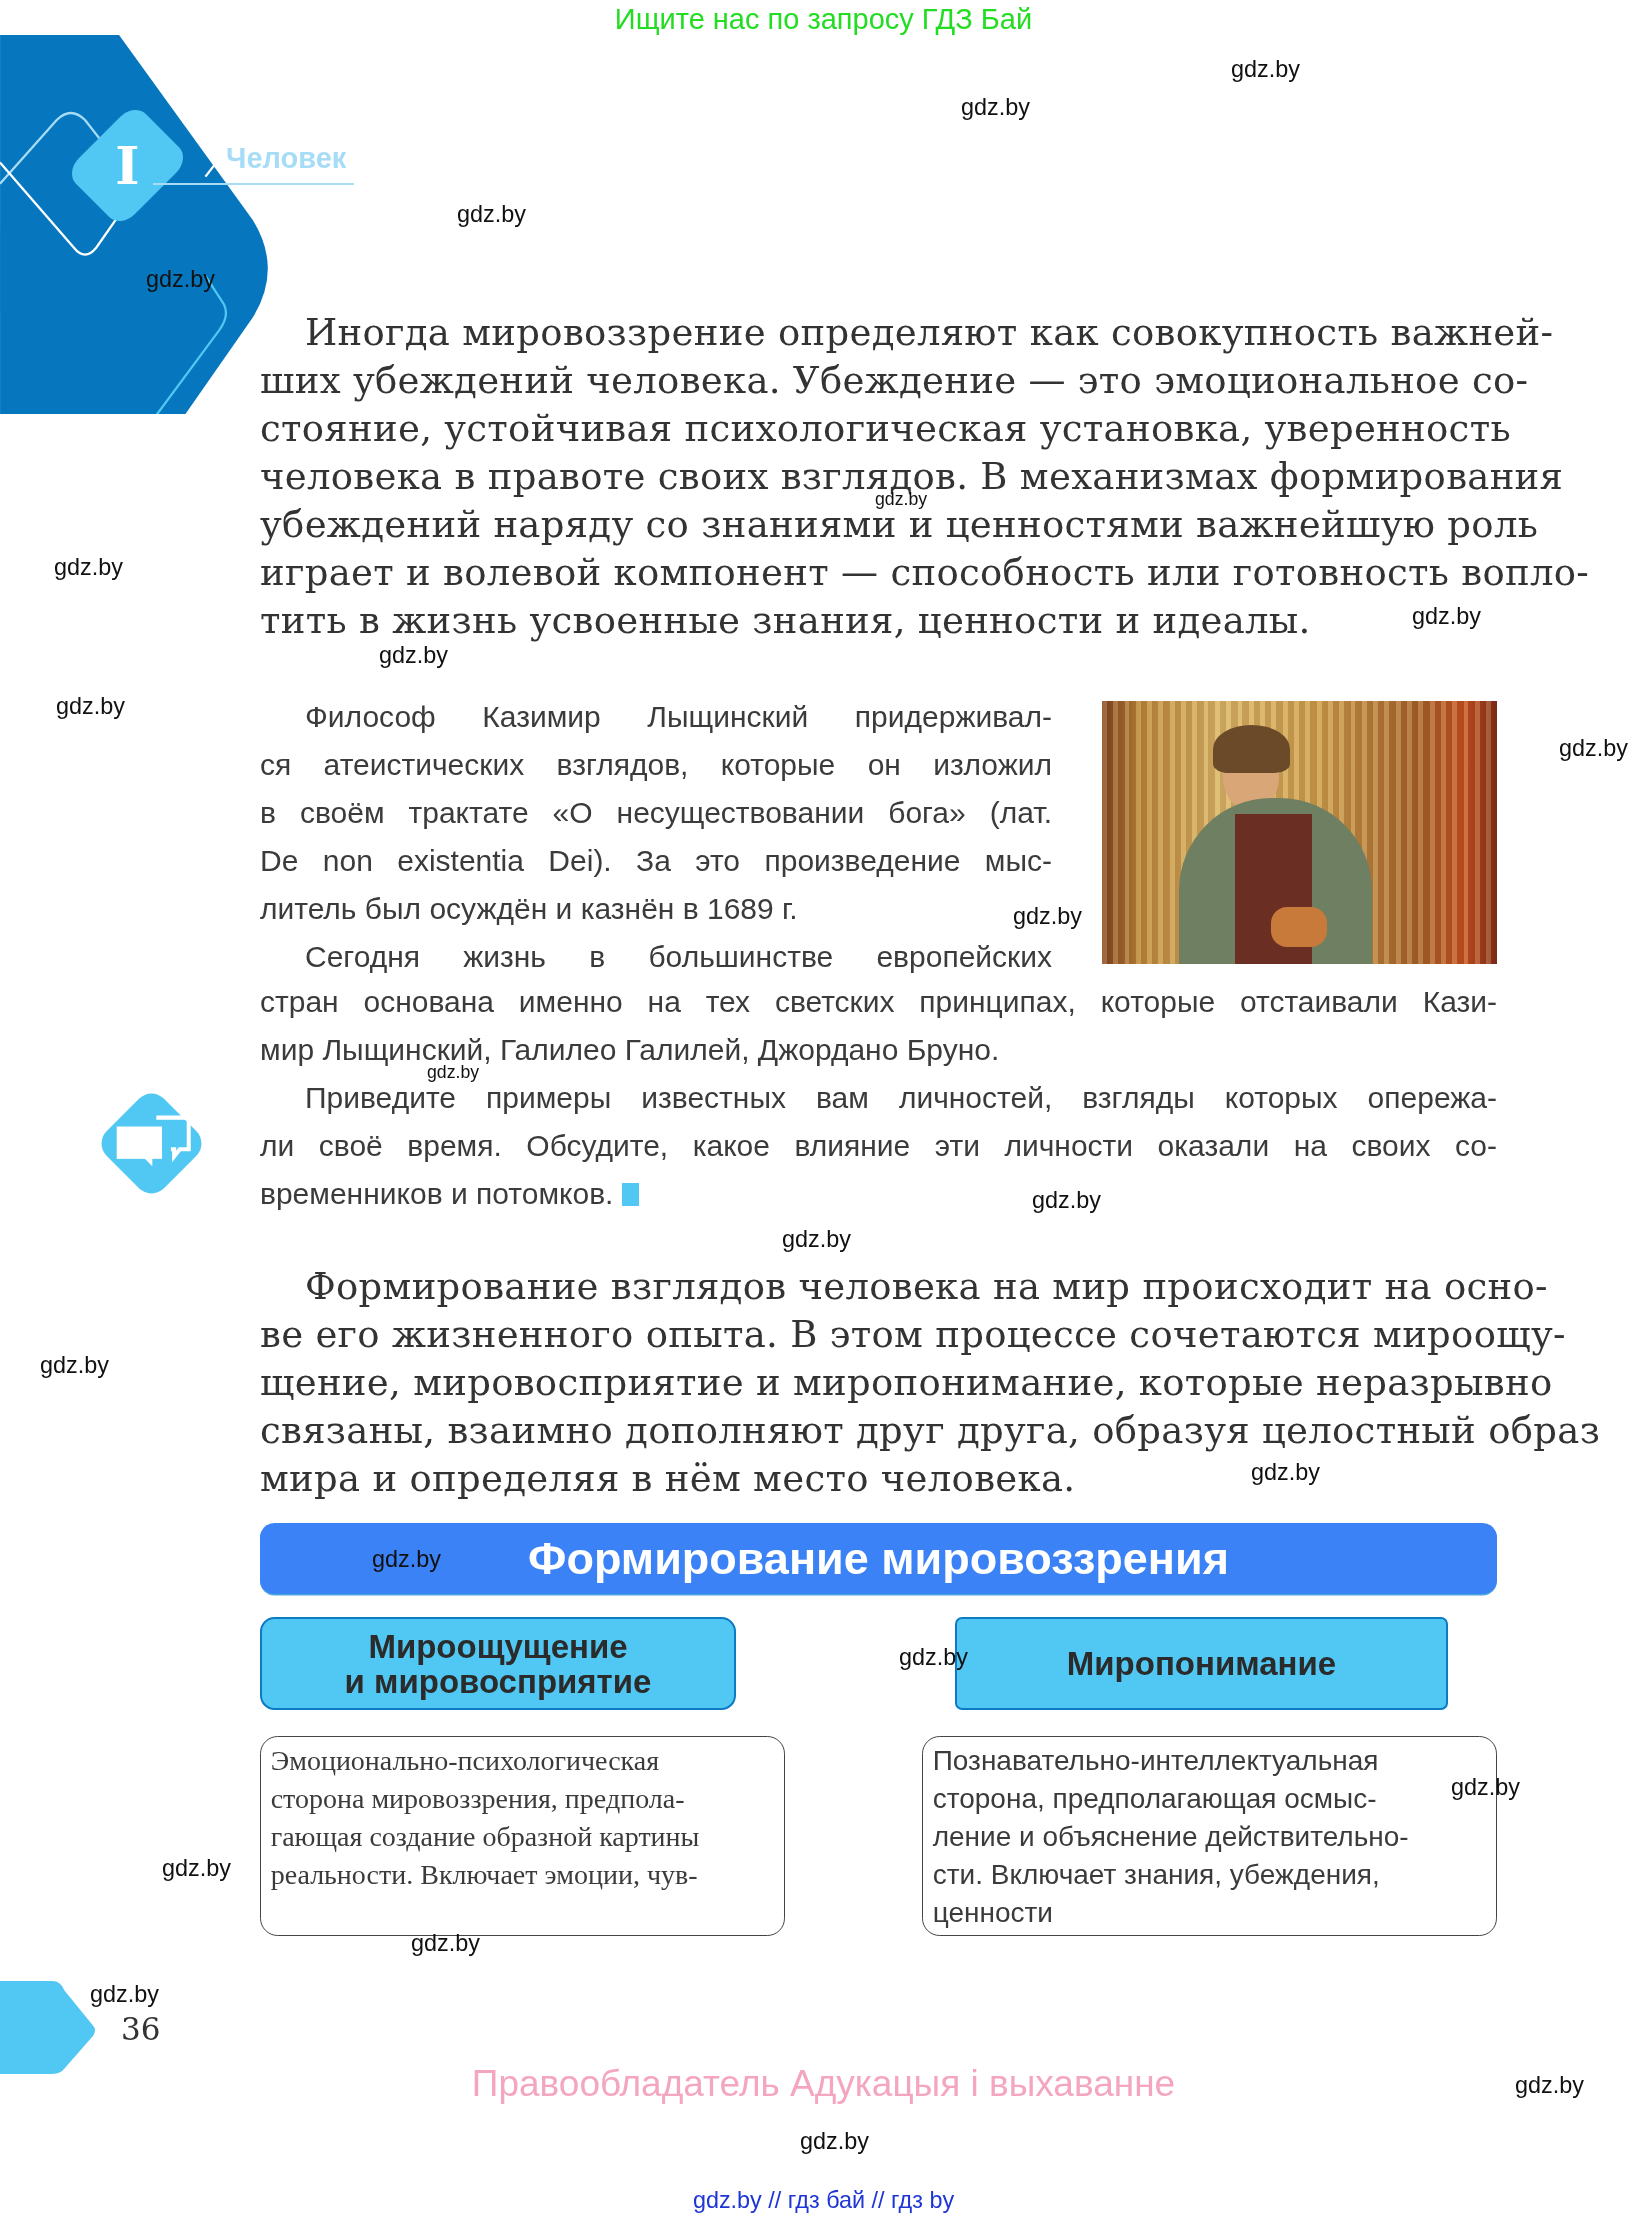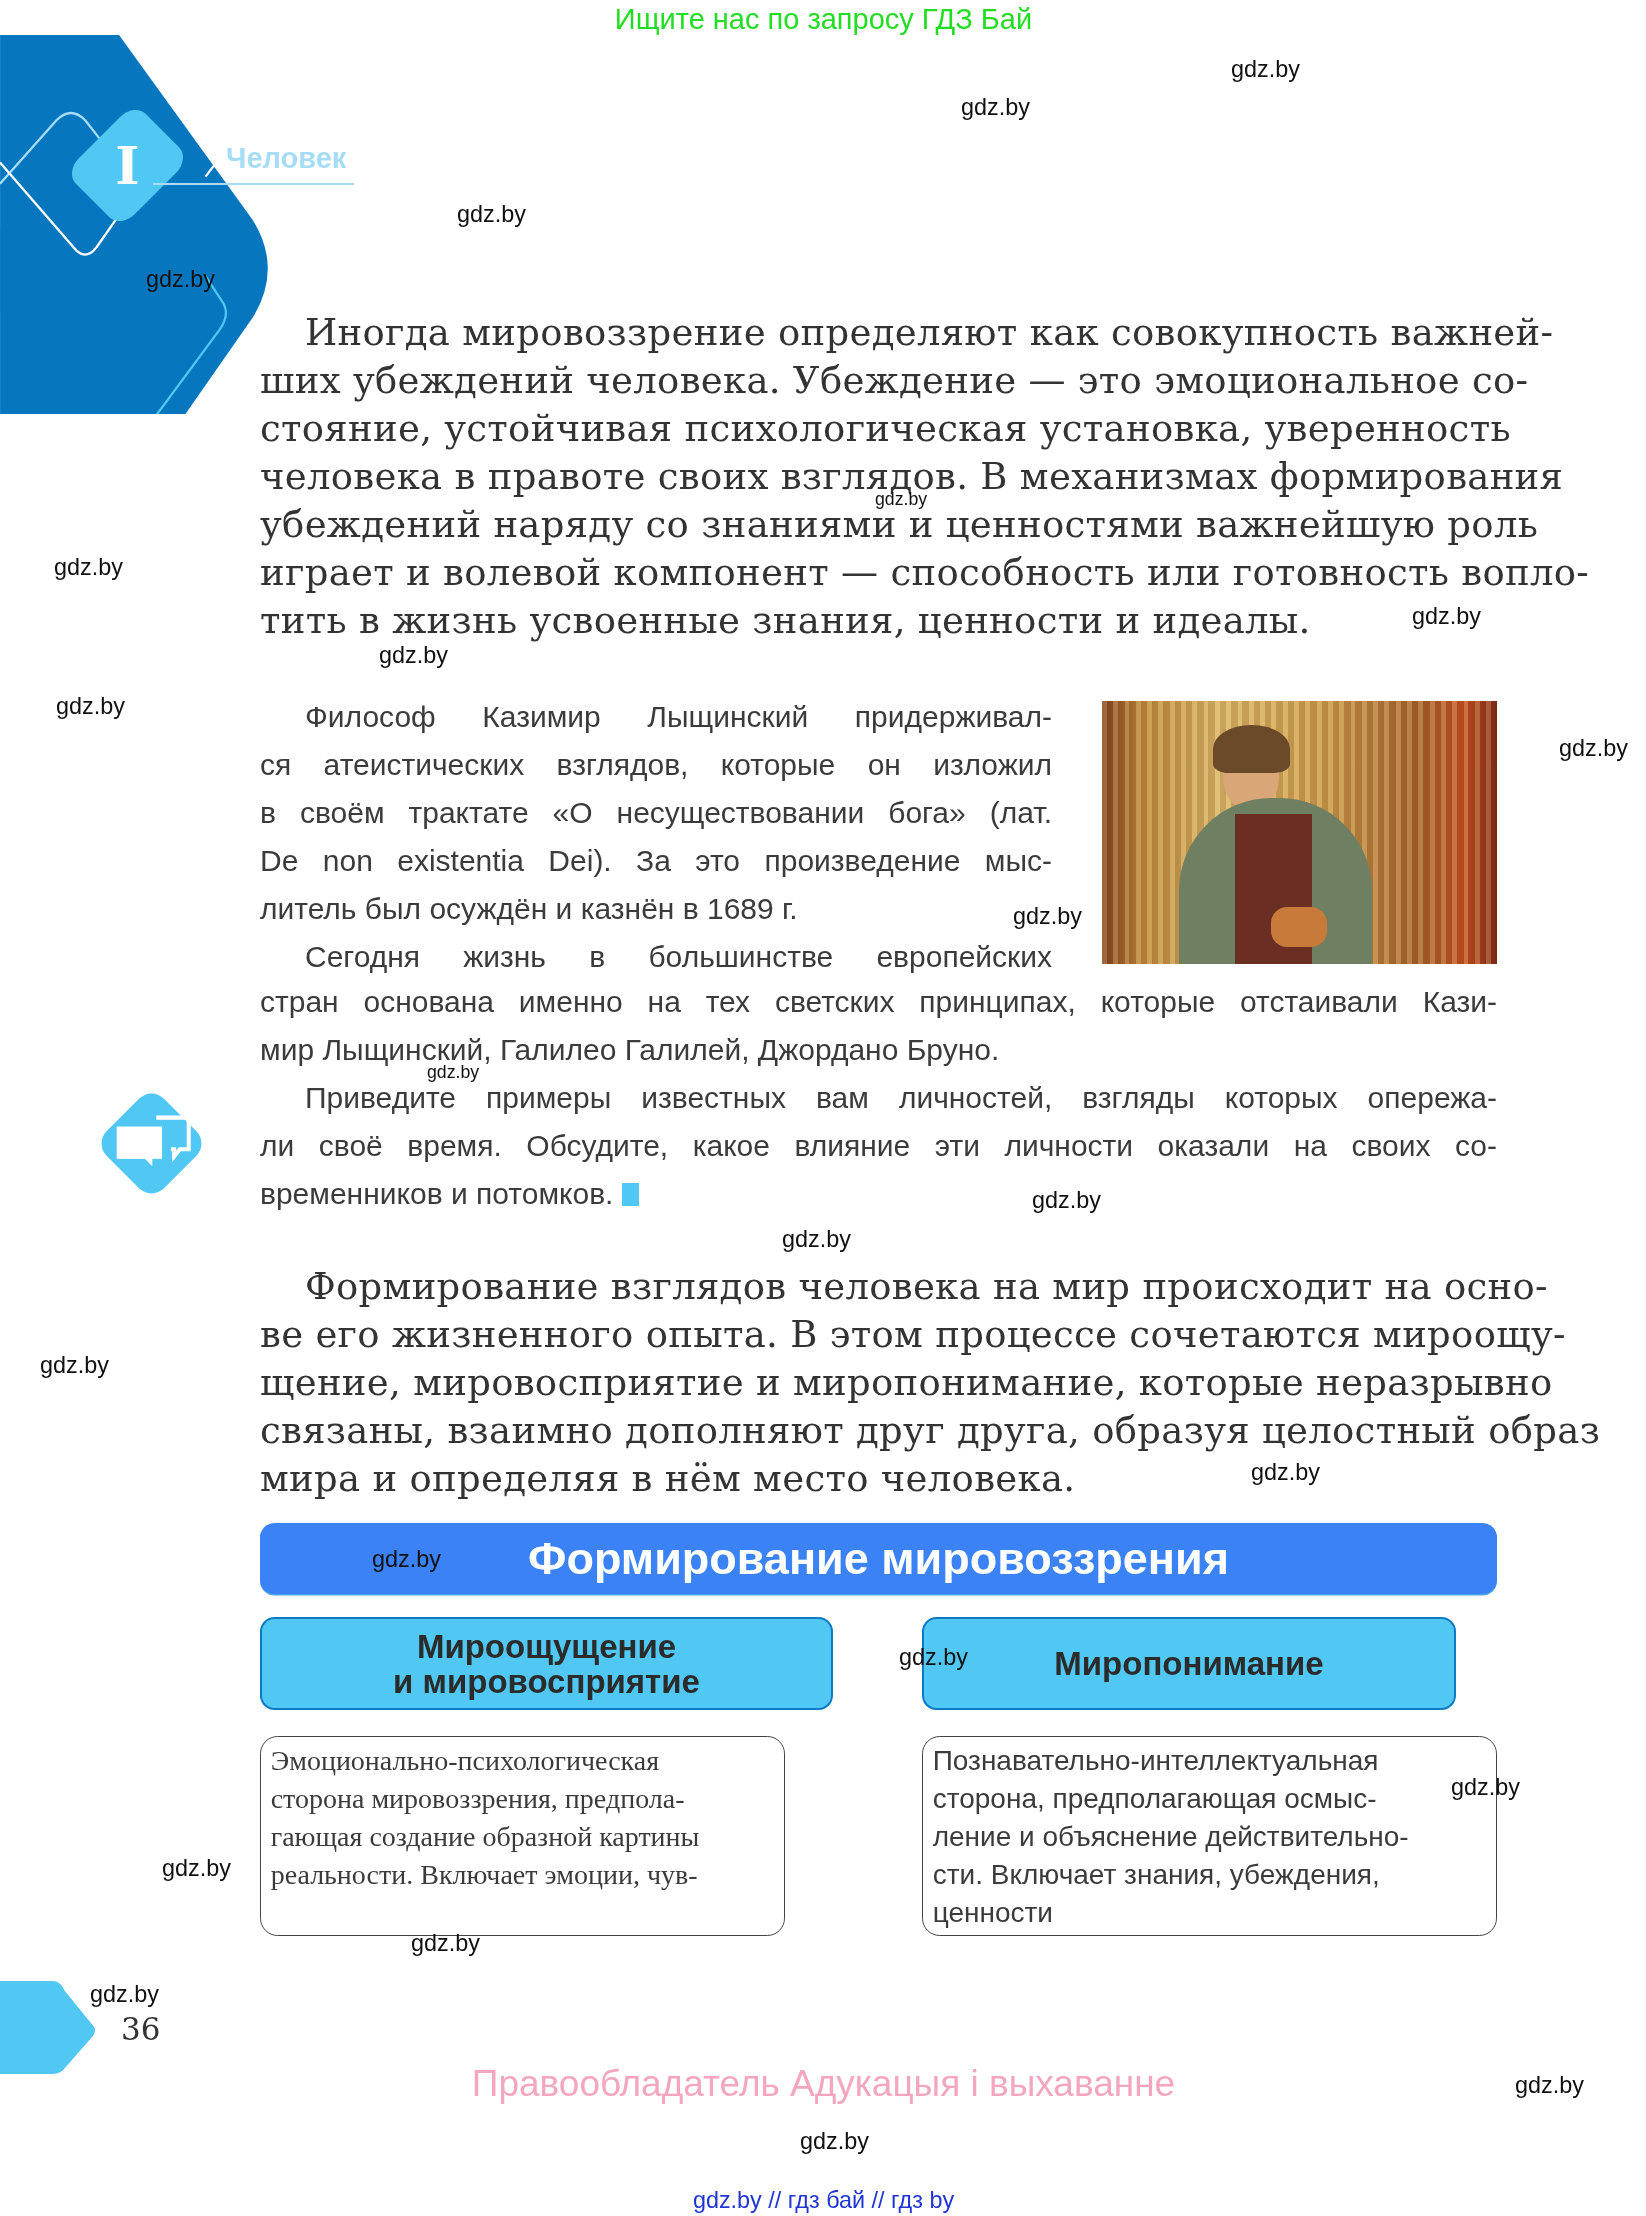--- a/index.html
+++ b/index.html
@@ -91,27 +91,27 @@
 <div class="p1 serif" style="top:1263px;">
   <span class="line" style="text-indent:45px">Формирование взглядов человека на мир происходит на осно-</span>
   <span class="line">ве его жизненного опыта. В этом процессе сочетаются мироощу-</span>
   <span class="line">щение, мировосприятие и миропонимание, которые неразрывно</span>
   <span class="line">связаны, взаимно дополняют друг друга, образуя целостный образ</span>
   <span class="line last">мира и определяя в нём место человека.</span>
 </div>
 
 <div class="banner">Формирование мировоззрения</div>
 
-<div class="subbox" style="left:260px;width:573px;">
+<div class="subbox" style="left:260px;width:476px;">
   <div>
     <div>Мироощущение</div>
     <div>и мировосприятие</div>
   </div>
 </div>
-<div class="subbox" style="left:922px;width:534px;">
+<div class="subbox" style="left:955px;width:493px;border-radius:7px;">
   <div>Миропонимание</div>
 </div>
 
 <div class="descbox sans" style="left:260px;width:525px;font-family:Liberation Serif, serif;">
   <span class="line">Эмоционально-психологическая</span>
   <span class="line">сторона мировоззрения, предпола-</span>
   <span class="line">гающая создание образной картины</span>
   <span class="line">реальности. Включает эмоции, чув-</span>
 </div>
 <div class="descbox sans" style="left:922px;width:575px;">

